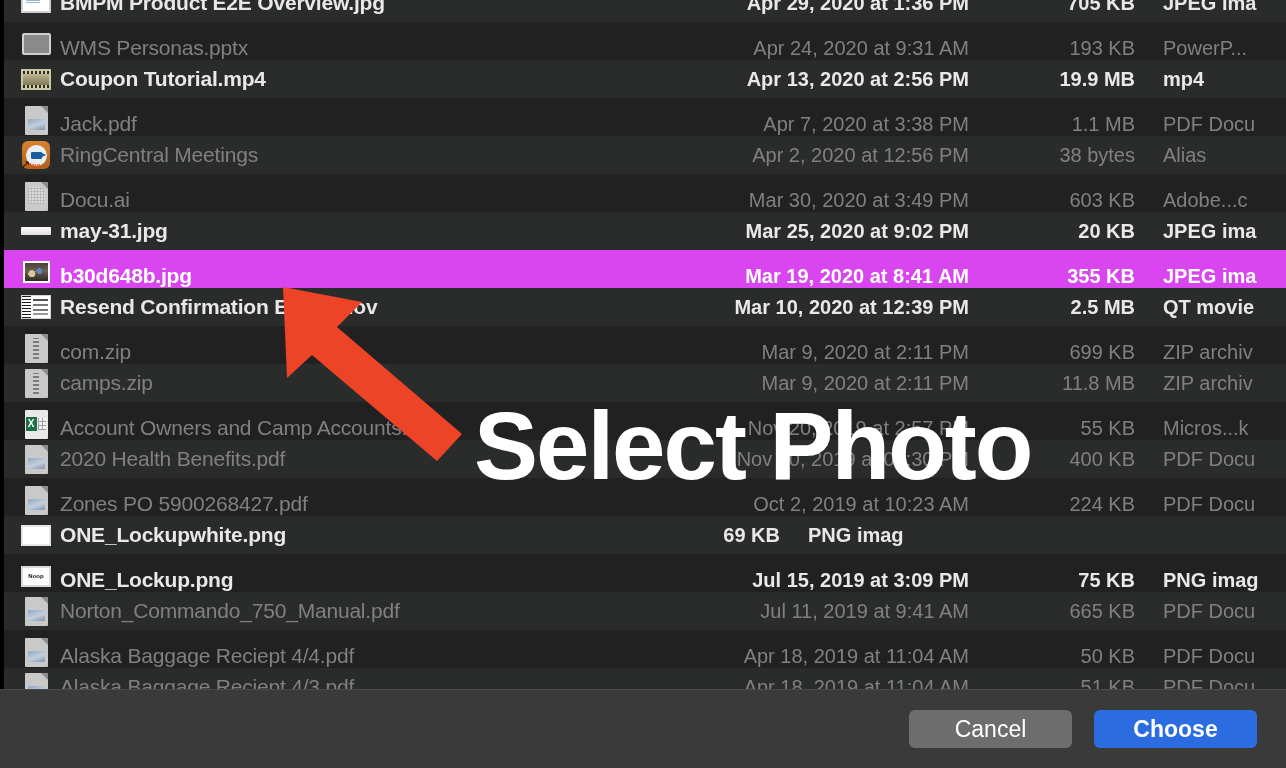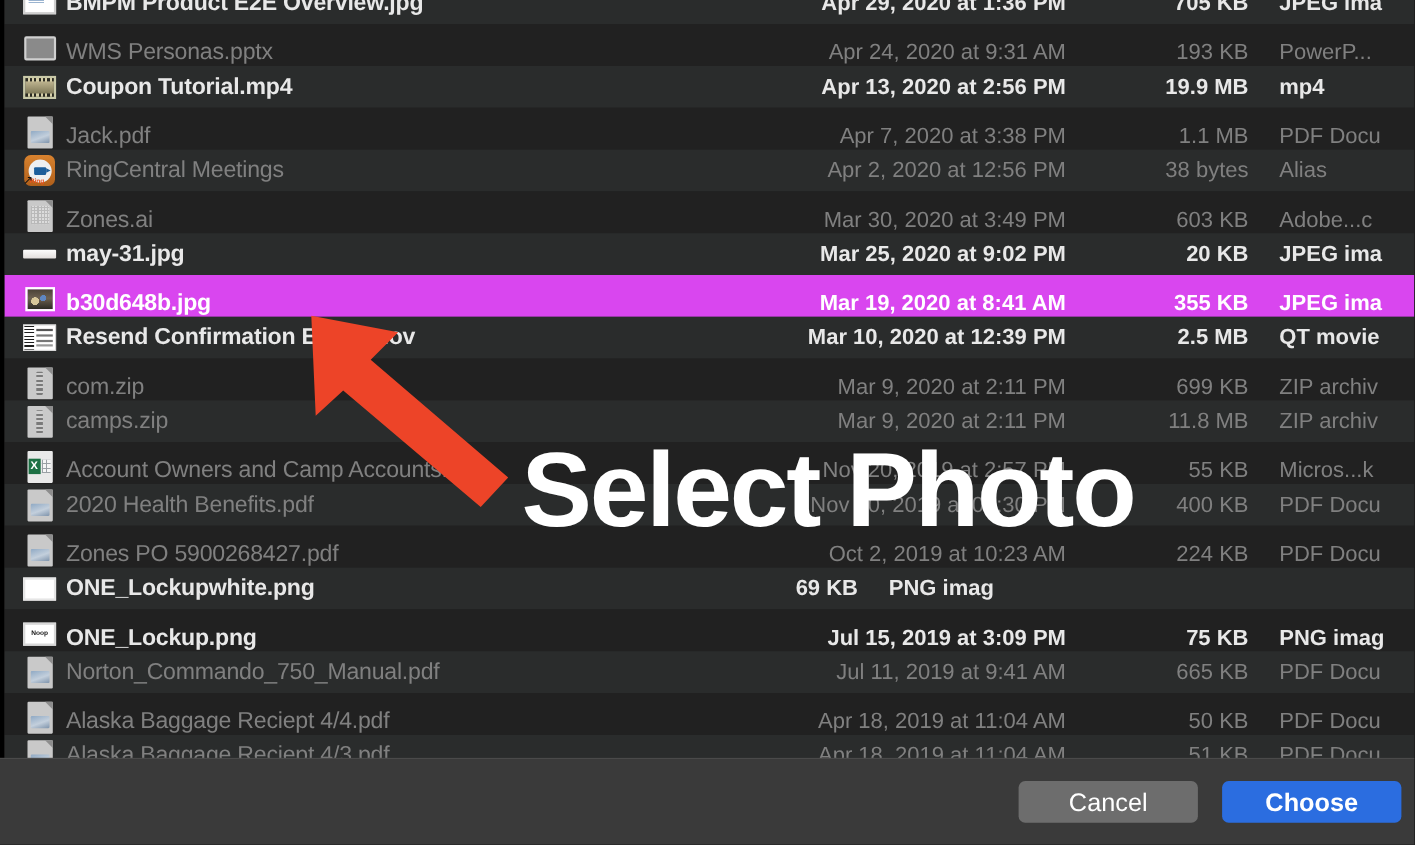--- a/index.html
+++ b/index.html
@@ -292,21 +292,21 @@
   
   #bottom-bar {
     position: absolute;
     left: 0; bottom: 0;
     width: 1286px; height: 79px;
     background: #3a3a3a;
     border-top: 1px solid #4a4a4a;
     display: flex;
     align-items: center;
     justify-content: flex-end;
-    padding-right: 12px;
+    padding-right: 29px;
     gap: 22px;
   }
   .dlg-btn {
     height: 38px;
     min-width: 163px;
     border-radius: 6px;
     border: none;
     font-size: 23px;
     font-family: "Liberation Sans", sans-serif;
     color: #ffffff;
@@ -374,21 +374,21 @@
         <span class="date-cell">Apr 2, 2020 at 12:56 PM</span>
         <span class="size-cell">38 bytes</span>
         <span class="kind-cell">Alias</span>
       </div>
       <div class="row even dim">
         <span class="icon-cell">
           <span class="ic ic-doc grid">
             <span class="thumb"></span>
           </span>
         </span>
-        <span class="name-cell">Zones.ai</span>
+        <span class="name-cell">Docu.ai</span>
         <span class="date-cell">Mar 30, 2020 at 3:49 PM</span>
         <span class="size-cell">603 KB</span>
         <span class="kind-cell">Adobe...c</span>
       </div>
       <div class="row odd bright">
         <span class="icon-cell">
           <span class="ic ic-img whitebar"></span>
         </span>
         <span class="name-cell">may-31.jpg</span>
         <span class="date-cell">Mar 25, 2020 at 9:02 PM</span>

